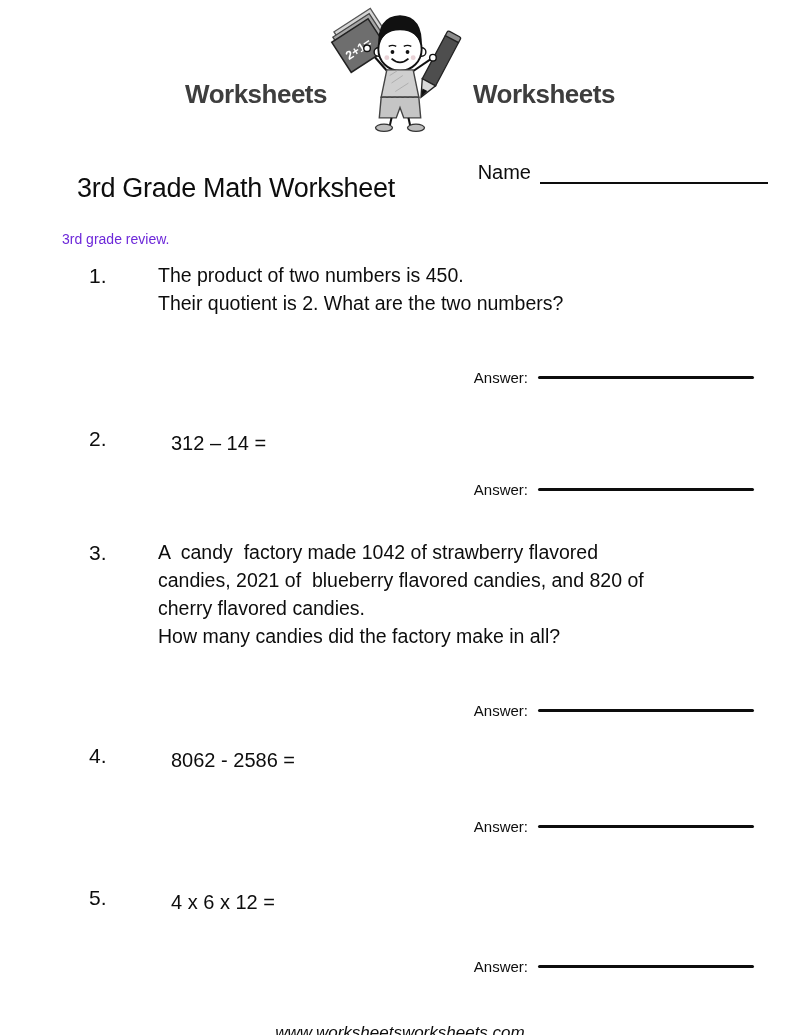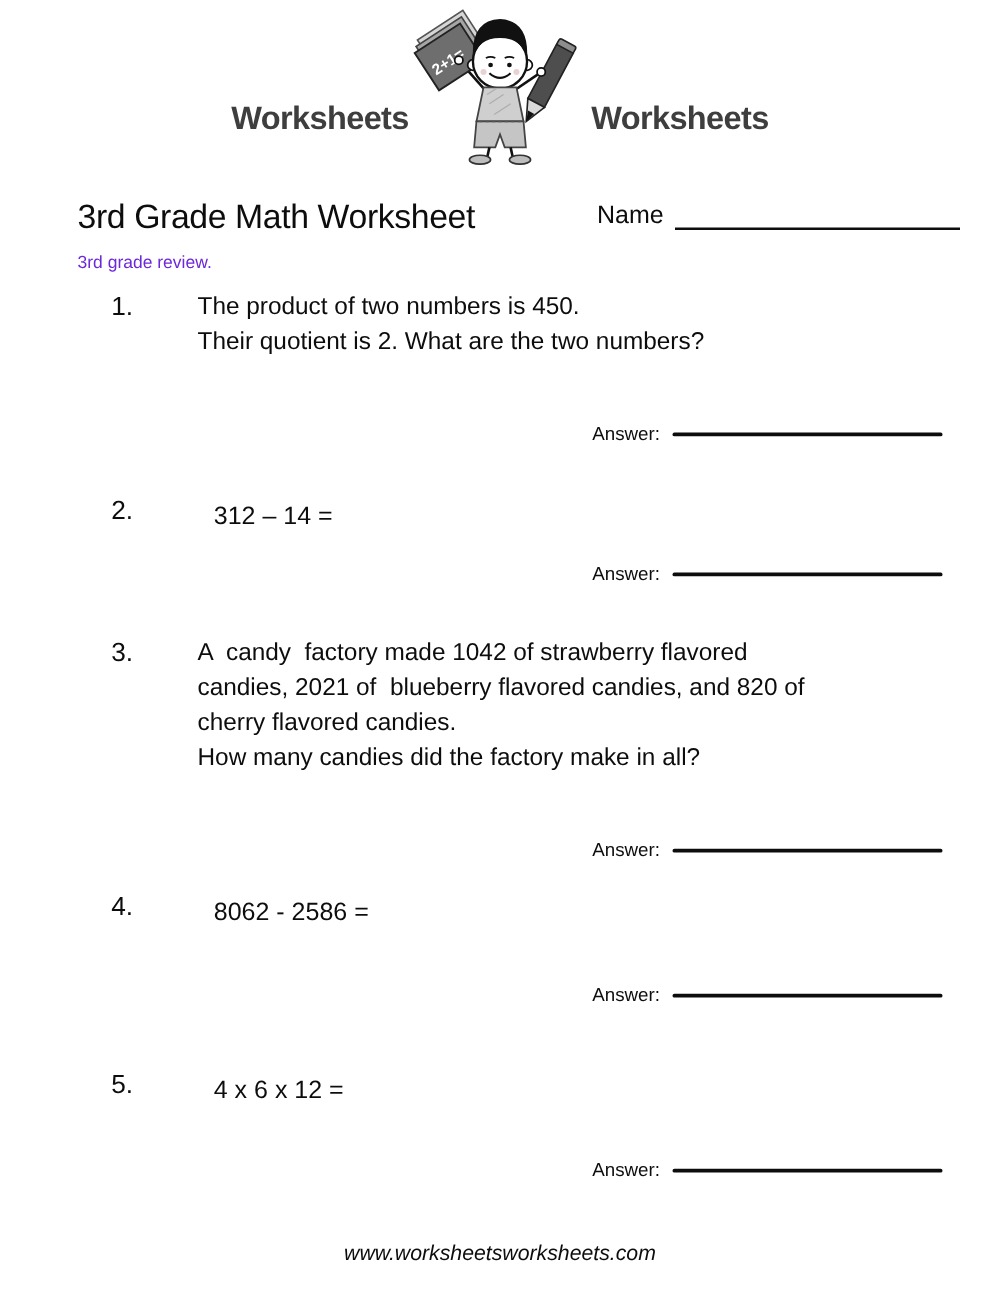--- a/index.html
+++ b/index.html
@@ -6,21 +6,21 @@
   .page{
     width:800px;height:1035px;margin:0 auto;background:#fff;overflow:hidden;
     font-family:"Liberation Sans",sans-serif;color:#111;position:relative;
   }
   
   .logo-row{display:flex;justify-content:center;align-items:flex-end;padding-top:6px;height:126px;}
   .logo-word{font-size:26px;font-weight:bold;color:#3e3e3e;letter-spacing:-0.5px;padding-bottom:22px;margin-top:17px;}
   .logo-svg{width:150px;height:128px;margin:0 -2px;flex:none;}
   
   .header-row{display:flex;justify-content:space-between;align-items:flex-start;margin:26px 32px 0 62px;}
-  .page-title{margin:0;font-size:27px;font-weight:400;letter-spacing:-0.3px;color:#0d0d0d;}
+  .page-title{margin:15px;font-size:27px;font-weight:400;letter-spacing:-0.3px;color:#0d0d0d;}
   .name-field{display:flex;align-items:flex-end;margin-top:2px;}
   .name-label{font-size:20px;color:#0d0d0d;}
   .name-line{display:inline-block;width:228px;height:22px;border-bottom:2px solid #0d0d0d;margin-left:9px;}
   .instructions{margin:12px 0 0 62px;font-size:14px;color:#6d28d9;}
   
   .q-row{display:flex;}
   .q-num{flex:none;margin-left:89px;width:53px;font-size:21px;padding-top:3px;color:#0d0d0d;}
   .q-text{font-size:19.5px;line-height:28px;color:#0d0d0d;margin-left:16px;}
   .q-line{white-space:pre-wrap;}
   .math{padding-left:13px;padding-top:5px;font-size:20px;}

